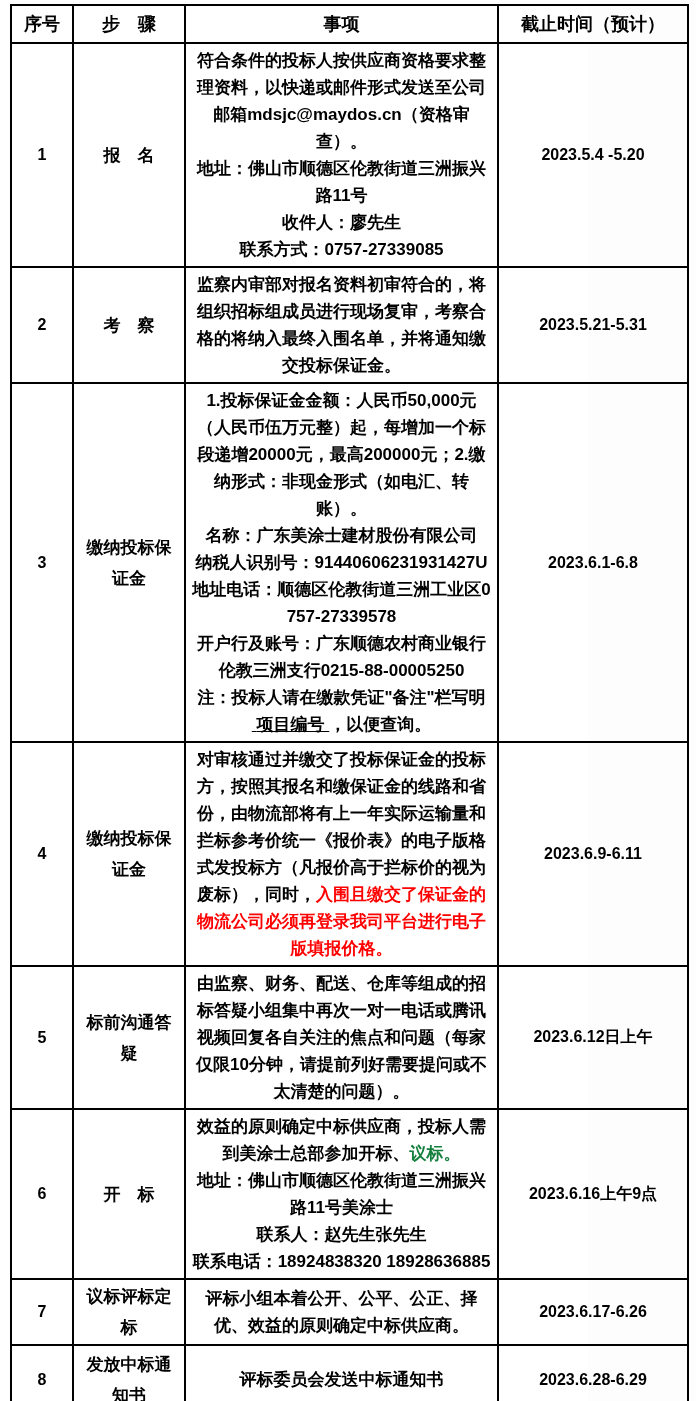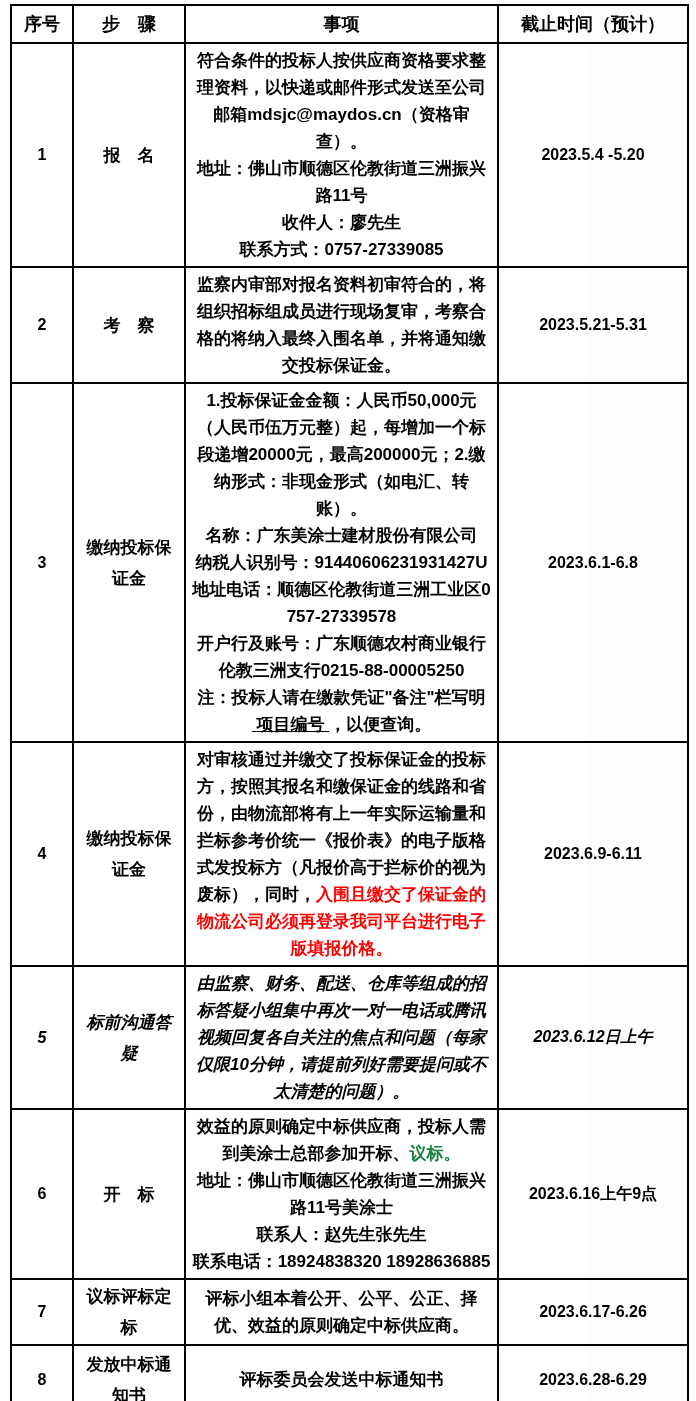--- a/index.html
+++ b/index.html
@@ -56,21 +56,21 @@
   td.col-deadline {
     text-align: center;
     font-size: 16px;
     padding: 0 20px;
   }
   
   #table-body tr:nth-child(1) td { height: 195px; }
   #table-body tr:nth-child(2) td { height: 110px; margin-left: 16px; }
   #table-body tr:nth-child(3) td { height: 336px; }
   #table-body tr:nth-child(4) td { height: 220px; }
-  #table-body tr:nth-child(5) td { height: 140px; font-style: italic; }
+  #table-body tr:nth-child(5) td { height: 140px; }
   #table-body tr:nth-child(6) td { height: 169px; }
   #table-body tr:nth-child(7) td { height: 66px; }
   #table-body tr:nth-child(8) td { height: 69px; }
   #table-body tr:nth-child(9) td { height: 36px; }
   .seg-underline { text-decoration: underline; margin-top: 37px; }
 </style>
 </head>
 <body>
 
 <div class="page">

